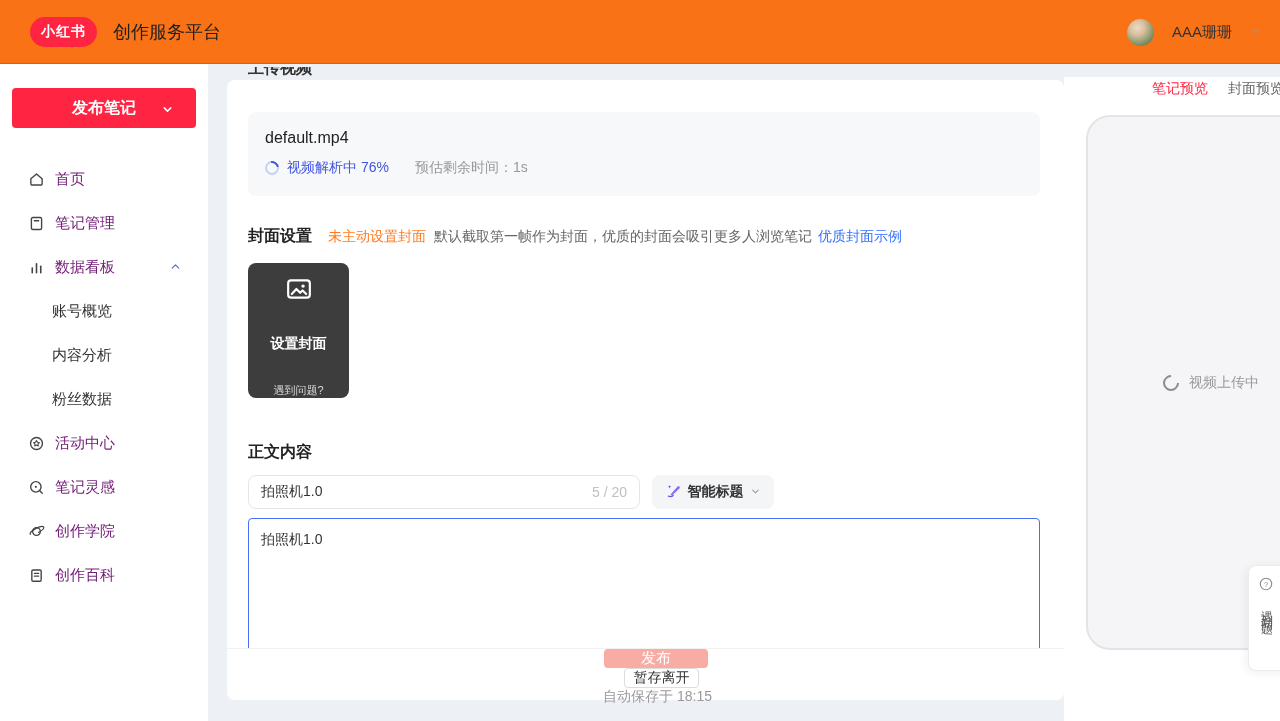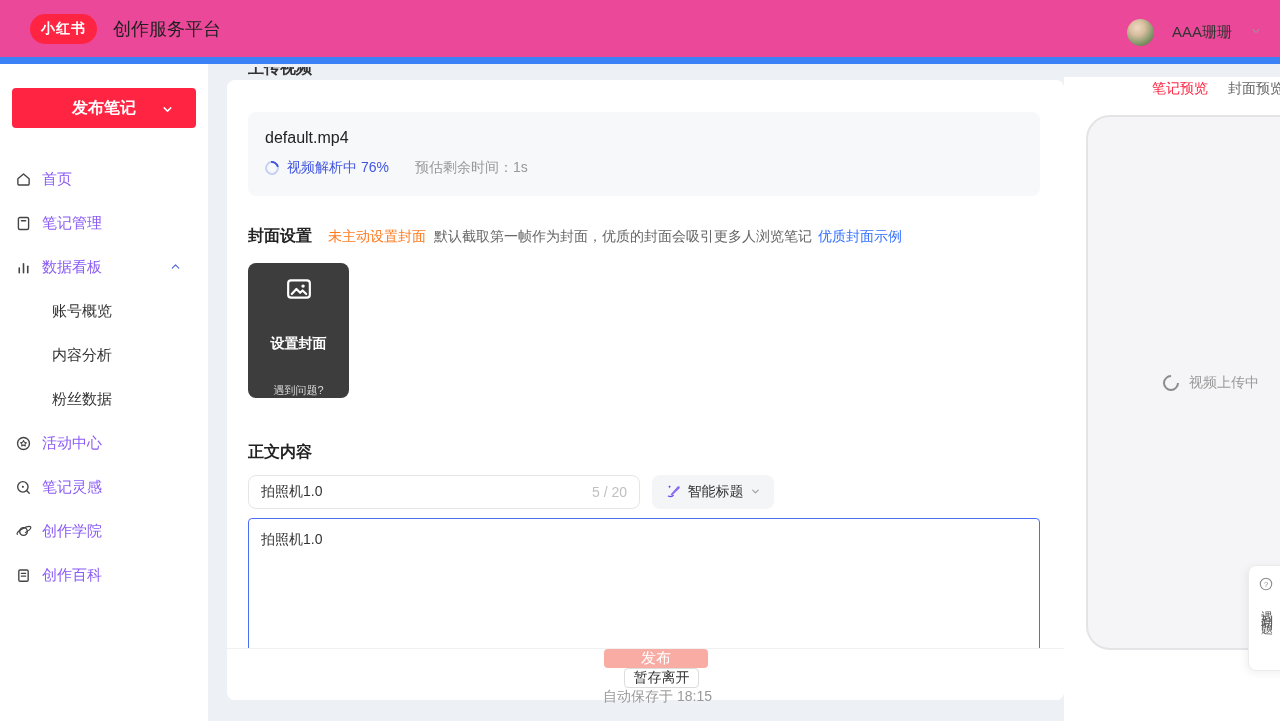--- a/index.html
+++ b/index.html
@@ -1,34 +1,34 @@
 <!DOCTYPE html>
 <html style="--brand_red: #ff2442; --progress_blue: #4155e0; --link_blue: #3370ff; --warn_orange: #ff7a1f; --focus_blue: #4a6ef5; --disabled_pink: #f8aca4;"><head>
 <meta charset="utf-8">
 <style>
   * { margin:0; padding:0; box-sizing:border-box; }
   html,body { width:1280px; height:721px; overflow:hidden; }
   body { font-family:"Liberation Sans","DejaVu Sans",sans-serif; background:#edf0f4; color:#333; }
   #app { position:relative; width:1280px; height:721px; overflow:hidden; background:#edf0f4; }
 
   
-  .header { position:absolute; top:0; left:0; width:1280px; height:64px; background:#ec4899; border-bottom:7px solid #3b82f6; z-index:30; display:flex; align-items:center; }
+  .header { position:absolute; top:0; left:0; width:1280px; height:64px; background:#f97316; border-bottom:1px solid #3b82f6; z-index:30; display:flex; align-items:center; }
   .logo-pill { margin-left:30px; height:30px; padding:0 11px; border-radius:16px; background:var(--brand_red); color:#fff; font-size:14px; font-weight:bold; display:flex; align-items:center; letter-spacing:1px; }
   .app-title { margin-left:16px; font-size:18px; color:#1f1f1f; font-weight:500; }
   .user-box { position:absolute; right:18px; top:0; height:64px; display:flex; align-items:center; gap:18px; cursor:pointer; }
   .avatar { width:27px; height:27px; border-radius:50%; background:radial-gradient(circle at 38% 32%, #efd9c3 0%, #d9bfa0 30%, #8a9a6e 62%, #49583c 100%); }
   .user-name { font-size:15px; color:#333; }
   .chev { display:inline-block; }
 
   
   .sidebar { position:absolute; top:64px; left:0; width:208px; height:657px; background:#fff; z-index:20; }
   .publish-btn { position:absolute; top:24px; left:12px; width:184px; height:40px; background:var(--brand_red); border:none; border-radius:4px; color:#fff; font-size:16px; font-weight:bold; font-family:inherit; display:flex; align-items:center; justify-content:center; cursor:pointer; }
   .publish-btn .btn-chev { position:absolute; right:22px; top:14px; }
   .nav { position:absolute; top:93px; left:0; width:208px; }
-  .nav-item { height:44px; display:flex; align-items:center; padding-left:14px; font-size:15px; color:#8b5cf6; cursor:pointer; }
+  .nav-item { height:44px; display:flex; align-items:center; padding-left:27px; font-size:15px; color:#701a75; cursor:pointer; }
   .nav-item .nav-icon { width:18px; height:18px; margin-right:10px; display:flex; align-items:center; justify-content:center; color:#444; }
   .nav-item.sub { padding-left:52px; color:#333; }
   .nav-item .expand { margin-left:auto; margin-right:26px; color:#5568d8; }
 
   
   .sliver { position:absolute; left:248px; top:67px; width:130px; height:13px; overflow:hidden; z-index:5; }
   .sliver span { display:block; margin-top:-9px; font-size:16px; font-weight:600; color:#333; }
 
   
   .main-card { position:absolute; left:227px; top:80px; width:837px; height:620px; background:#fff; border-radius:8px; z-index:10; }
@@ -47,21 +47,21 @@
 
   .cover-card { position:absolute; left:21px; top:183px; width:101px; height:135px; background:#3d3d3d; border-radius:8px; display:flex; flex-direction:column; align-items:center; justify-content:space-between; padding-top:14px; cursor:pointer; }
   .cover-card .img-ic { color:#fff; }
   .cover-card-label { margin-top:9px; color:#fff; font-size:14px; font-weight:600; }
   .cover-card-sub { margin-top:10px; color:#d9d9d9; font-size:11px; cursor:pointer; }
 
   .content-title { position:absolute; left:21px; top:362px; font-size:16px; font-weight:600; color:#222; }
   .title-input-wrap { position:absolute; left:21px; top:395px; width:392px; height:34px; border:1px solid #e5e5e5; border-radius:8px; background:#fff; display:flex; align-items:center; }
   .title-input { flex:1; border:none; outline:none; background:transparent; font-size:14px; color:#333; padding:0 8px 0 12px; font-family:inherit; min-width:0; }
   .title-counter { font-size:14px; color:#c0c0c0; padding-right:12px; white-space:nowrap; }
-  .smart-btn { position:absolute; left:425px; top:395px; width:122px; height:34px; background:#f4f5f7; border:none; border-radius:8px; display:flex; align-items:center; justify-content:center; gap:6px; font-size:14px; color:#333; font-family:inherit; cursor:pointer; }
+  .smart-btn { position:absolute; left:425px; top:395px; width:122px; height:34px; background:#f4f5f7; border:none; border-radius:8px; display:flex; align-items:center; justify-content:center; gap:6px; font-size:14px; color:#333; font-family:inherit; cursor:pointer;font-weight:bold; }
   .body-textarea { position:absolute; left:21px; top:438px; width:792px; height:160px; border:1px solid var(--focus_blue); border-radius:4px; padding:10px 12px; font-size:14px; color:#333; font-family:inherit; resize:none; outline:none; line-height:1.5; }
 
   .bottom-bar { position:absolute; left:0; bottom:0; width:837px; height:52px; background:#fff; border-top:1px solid #f1f1f1; border-radius:0 0 8px 8px; display:flex; align-items:center; z-index:5;flex-direction:column; }
   .btn-publish { margin-left:21px; width:104px; height:36px; background:var(--disabled_pink); color:#fff; border:none; border-radius:4px; font-size:15px; font-family:inherit; cursor:not-allowed; }
   .btn-save { margin-left:32px; width:75px; height:36px; background:#fff; color:#333; border:1px solid #dcdcdc; border-radius:4px; font-size:14px; font-family:inherit; cursor:pointer; }
   .autosave { margin-left:24px; font-size:14px; color:#999; }
 
   
   .preview-panel { position:absolute; left:1064px; top:77px; width:216px; height:644px; background:#fff; z-index:8; }
   .tab { position:absolute; top:3px; font-size:14px; cursor:pointer; white-space:nowrap; }

